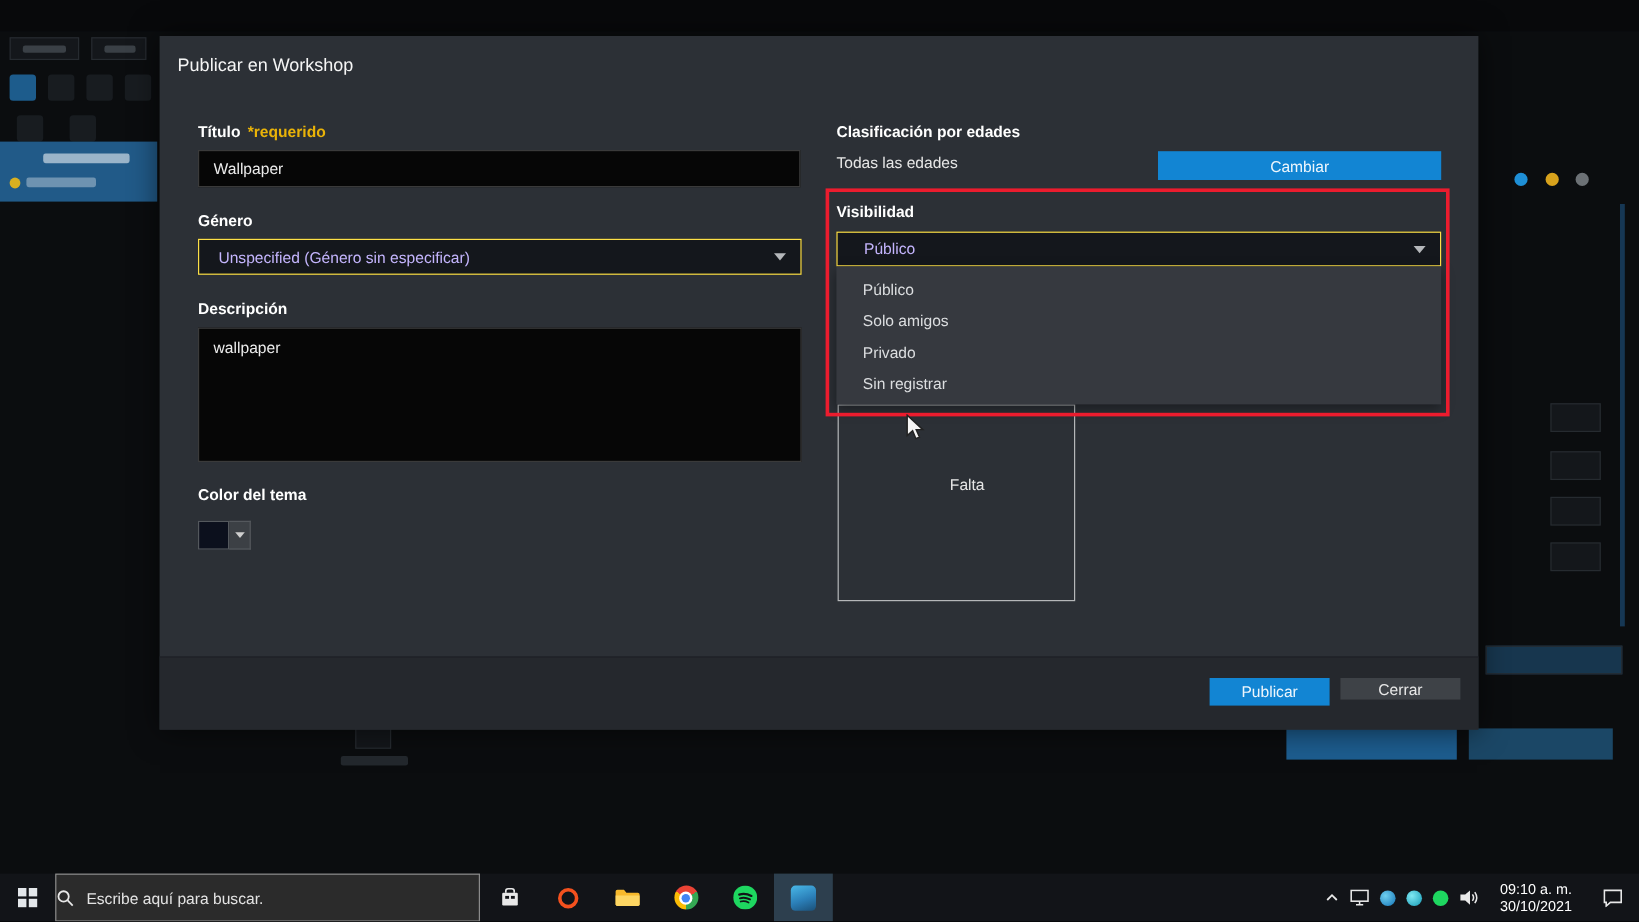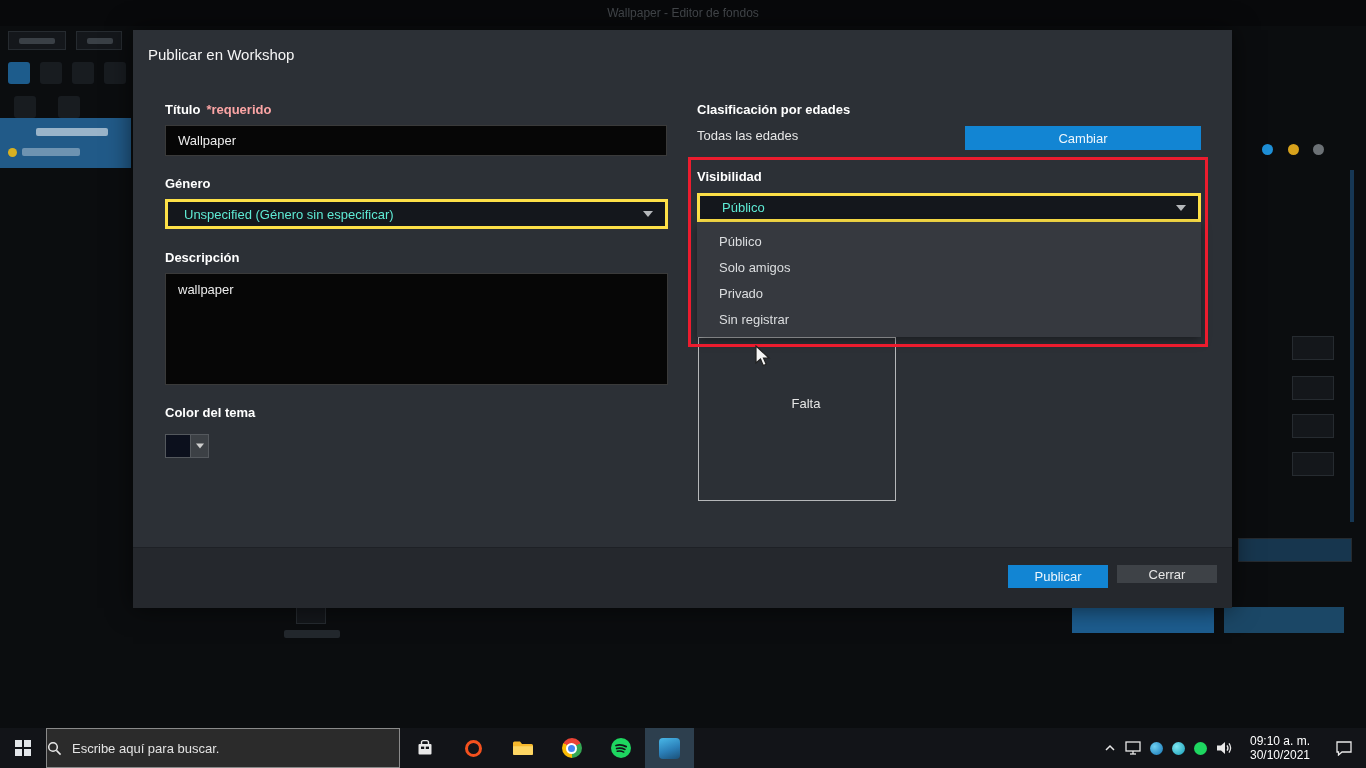--- a/index.html
+++ b/index.html
@@ -18,34 +18,34 @@
   .bg-icon.hl { background:#1d5c8c; }
   .bg-bluerow { position:absolute; left:0; top:118px; width:131px; height:50px; background:#215a88; }
 
   
   .dialog {
     position:absolute; left:133px; top:30px; width:1099px; height:578px;
     background:#2c3036; z-index:10; box-shadow:0 0 24px rgba(0,0,0,.6);
   }
   .dialog-title { position:absolute; left:15px; top:16px; font-size:15px; color:#f5f5f5; font-weight:400; }
   .lbl { position:absolute; font-size:13px; font-weight:bold; color:#ffffff; }
-  .req { color:#fca5a5; font-weight:bold; margin-left:6px; }
+  .req { color:#eab308; font-weight:bold; margin-left:6px; }
   .plain { position:absolute; font-size:13px; color:#e6e6e6; }
   .txt-input {
     position:absolute; background:#060606; border:1px solid #3a3a3a; color:#ececec;
     font-size:13px; font-family:inherit; padding:0 12px; outline:none;
   }
   .txt-area {
     position:absolute; background:#060606; border:1px solid #3a3a3a; color:#ececec;
     font-size:13px; font-family:inherit; padding:8px 12px; outline:none; resize:none;
   }
   .sel {
-    position:absolute; background:#14171c; color:#5eead4; font-size:13px;
+    position:absolute; background:#14171c; color:#c4b5fd; font-size:13px;
     display:flex; align-items:center; justify-content:space-between;
-    padding:0 12px 0 16px; cursor:pointer; border:3px solid #fde047;
+    padding:0 12px 0 16px; cursor:pointer; border:1px solid #fde047;
   }
   .caret { width:0; height:0; border-left:5px solid transparent; border-right:5px solid transparent; border-top:6px solid #b5b8bb; }
   .options { position:absolute; background:#36393f; z-index:3; padding:7px 0; box-shadow:0 4px 10px rgba(0,0,0,.4); }
   .opt { height:26px; line-height:26px; padding-left:22px; font-size:13px; color:#dcdee0; cursor:pointer; }
   .btn-blue {
     position:absolute; background:#1285d3; color:#eef6fc; font-size:13px;
     display:flex; align-items:center; justify-content:center; cursor:pointer;
   }
   .btn-gray {
     position:absolute; background:#3e4247; color:#e8e8e8; font-size:13px;
@@ -94,21 +94,20 @@
   .tray-btn { display:flex; align-items:center; justify-content:center; cursor:pointer; }
 
   .cursor { position:absolute; left:755px; top:345px; z-index:40; pointer-events:none; }
 </style>
 </head>
 <body>
 
 <div class="desktop">
 
   <div class="bg-titlebar"></div>
-  <div class="bg-title">Wallpaper - Editor de fondos</div>
 
   <div class="bg-box" style="left:8px; top:31px; width:58px; height:19px;">
     <div class="bg-bar" style="left:10px; top:6px; width:36px; height:6px;"></div>
   </div>
   <div class="bg-box" style="left:76px; top:31px; width:46px; height:19px;">
     <div class="bg-bar" style="left:10px; top:6px; width:26px; height:6px;"></div>
   </div>
 
   <div class="bg-icon hl" style="left:8px; top:62px;"></div>
   <div class="bg-icon" style="left:40px; top:62px;"></div>

